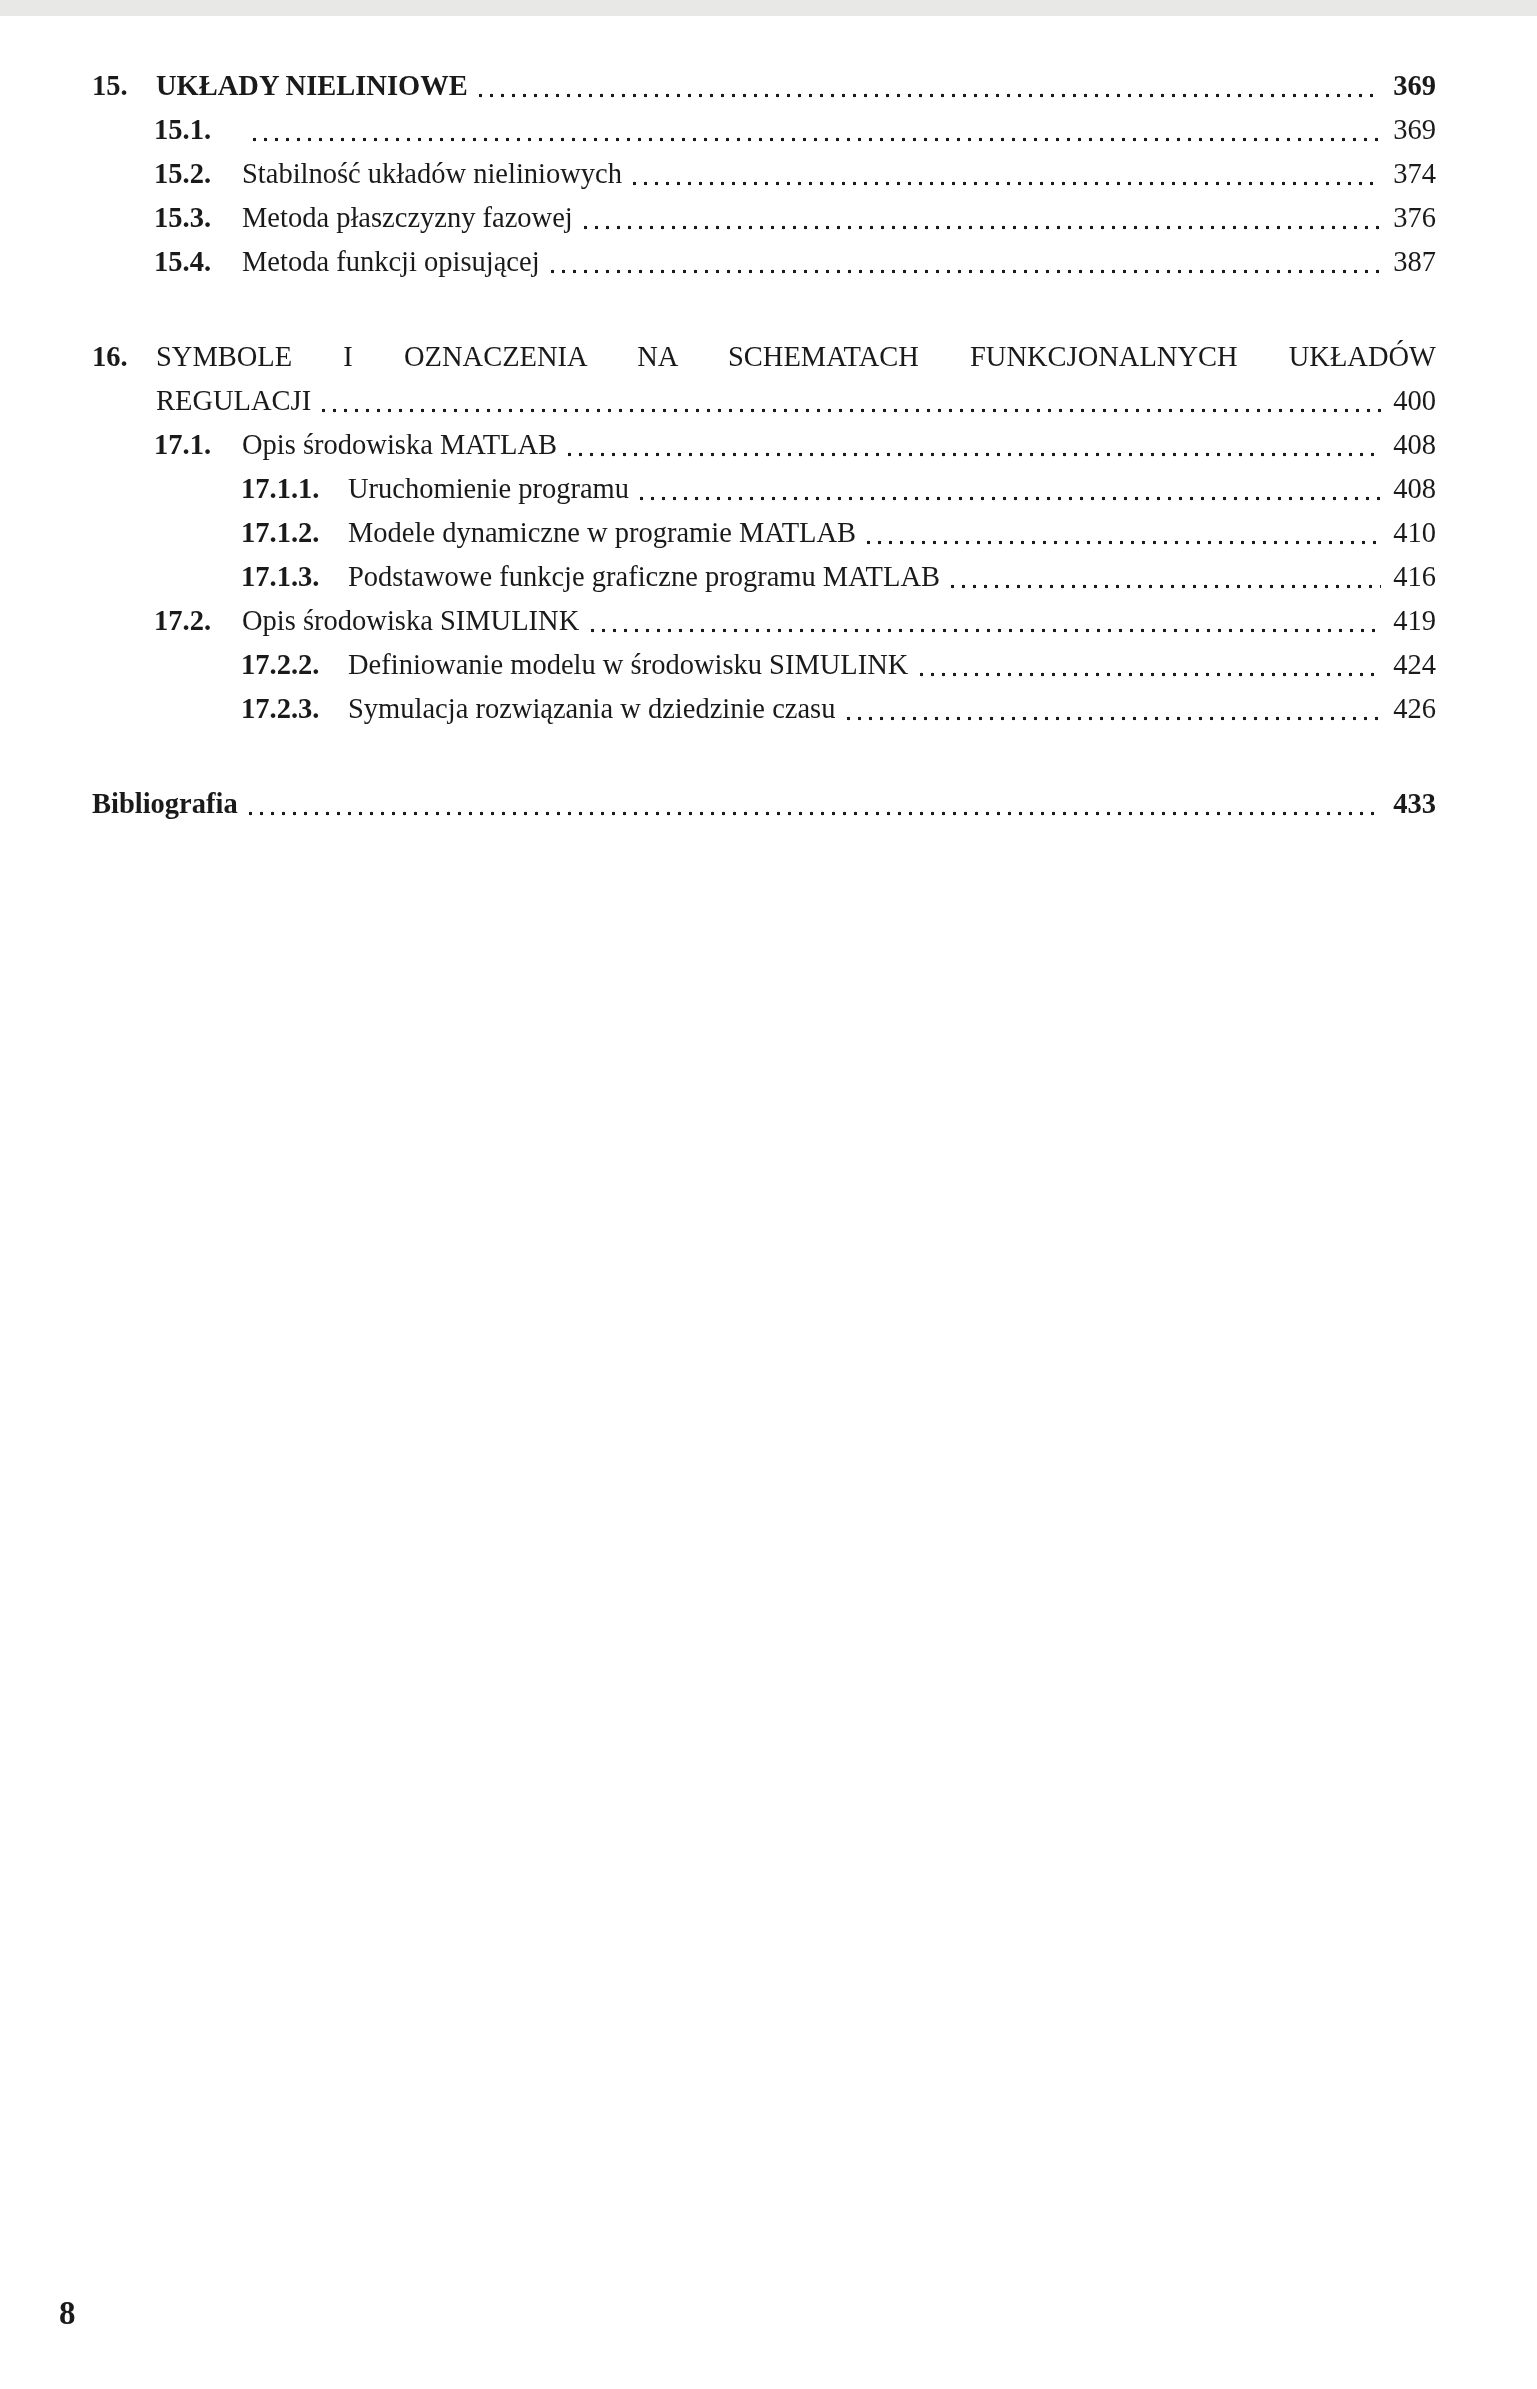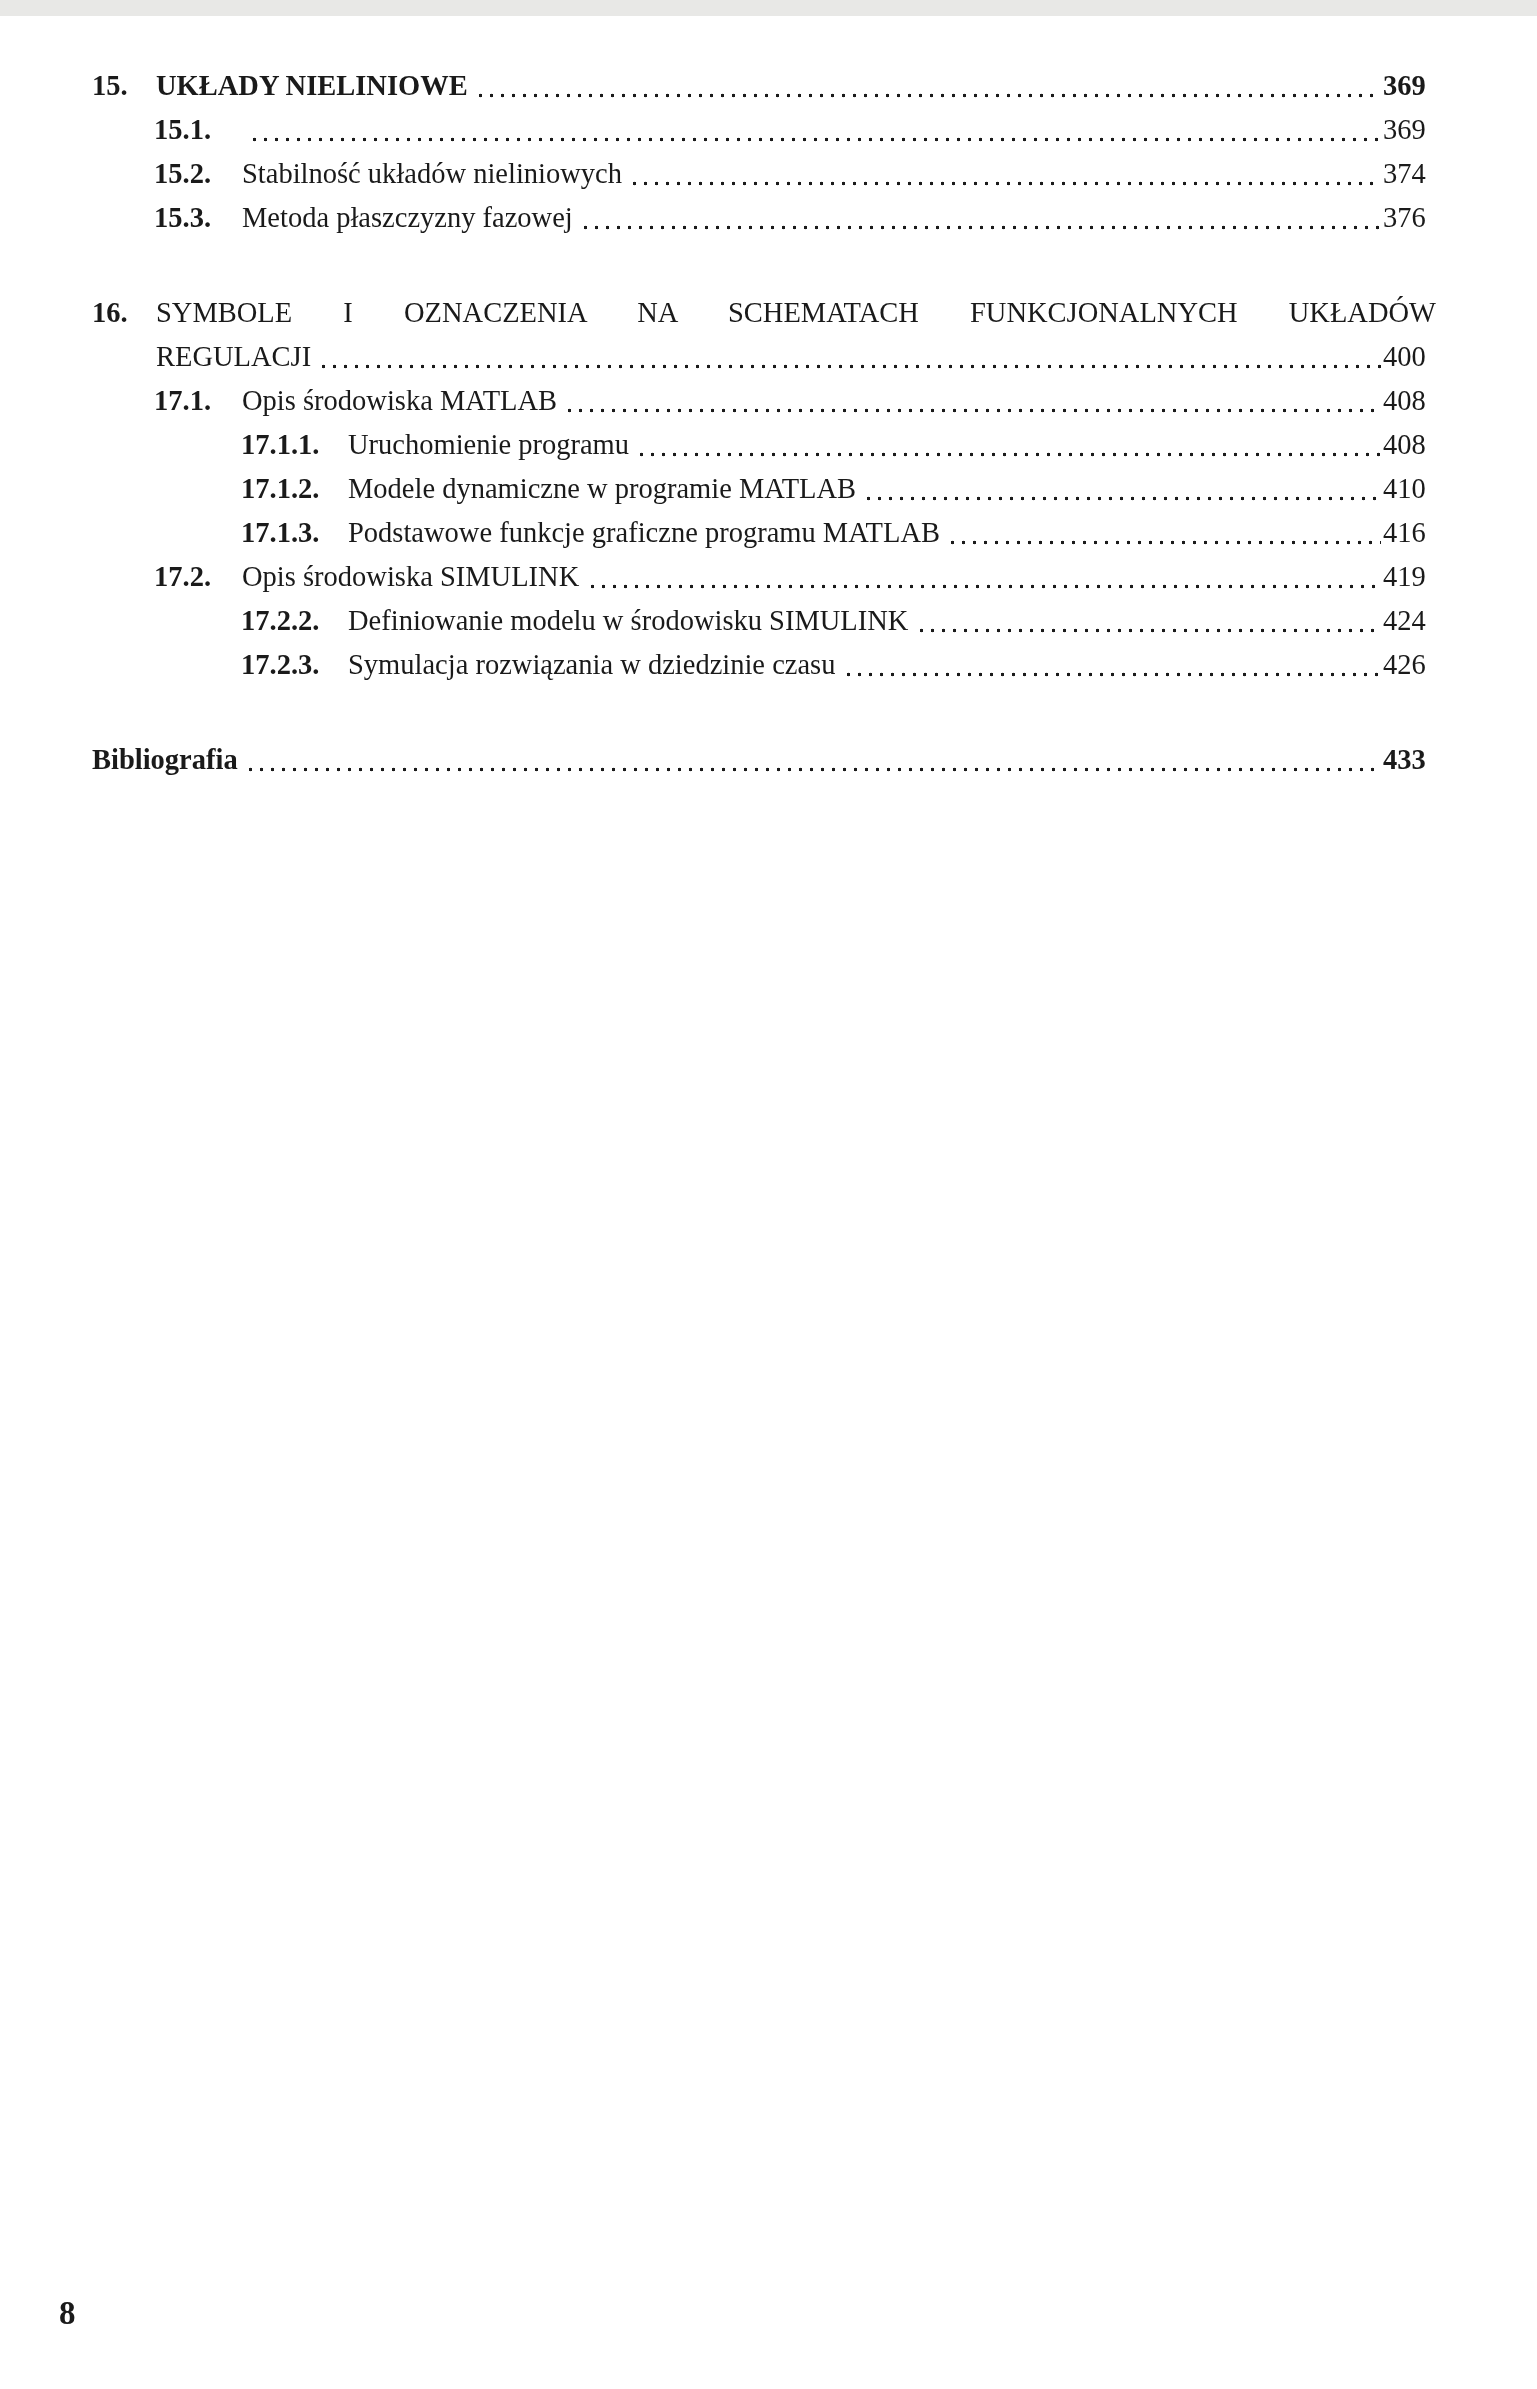--- a/index.html
+++ b/index.html
@@ -57,21 +57,21 @@
     align-self: flex-end;
     margin: 0 1.8px 5.5px 7.3px;
     background-image: radial-gradient(circle, #1b1b1b 1.7px, rgba(0,0,0,0) 2px);
     background-size: 11px 14.7px;
     background-repeat: repeat-x;
     background-position: left center;
   }
   .pg {
     flex: 0 0 auto;
     min-width: 53px;
-    text-align: left;
+    text-align: right;
     white-space: nowrap;
   }
 
   
   .v-chapter-bold { font-weight: bold; }
   .v-chapter-bold .num { width: 64px; }
 
   .v-chapter-caps .num { width: 64px; font-weight: bold; }
 
   .v-sub { margin-left: 62px; }
@@ -128,20 +128,30 @@
       <div class="entry v-sub">
         <span class="num">15.3.</span>
         <span class="content">
           <span class="line last">
             <span class="title">Metoda płaszczyzny fazowej</span>
             <span class="leader"></span>
             <span class="pg">376</span>
           </span>
         </span>
       </div>
+      <div class="entry v-sub">
+        <span class="num">15.4.</span>
+        <span class="content">
+          <span class="line last">
+            <span class="title">Metoda funkcji opisującej</span>
+            <span class="leader"></span>
+            <span class="pg">387</span>
+          </span>
+        </span>
+      </div>
       <div class="entry v-chapter-caps gap">
         <span class="num">16.</span>
         <span class="content">
           <span class="line full">SYMBOLE I OZNACZENIA NA SCHEMATACH FUNKCJONALNYCH UKŁADÓW</span>
           <span class="line last">
             <span class="title">REGULACJI</span>
             <span class="leader"></span>
             <span class="pg">400</span>
           </span>
         </span>

